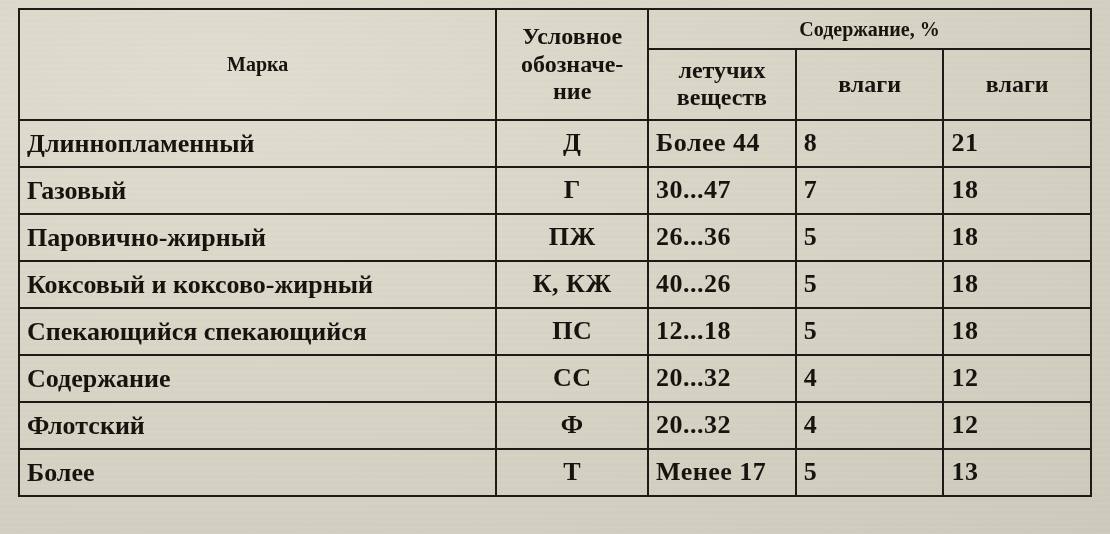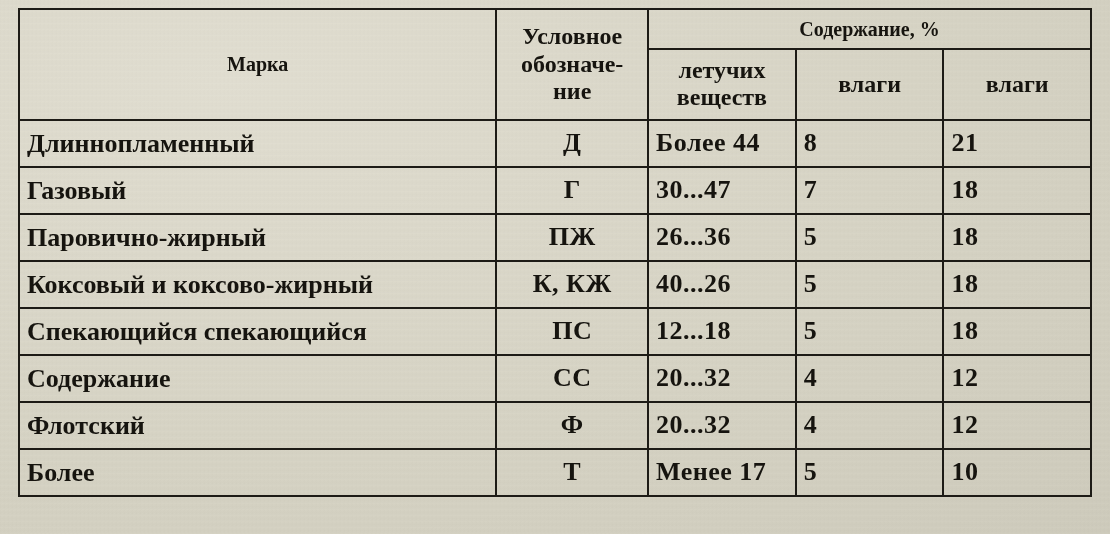--- a/index.html
+++ b/index.html
@@ -176,18 +176,18 @@
           <td class="c-sym">Ф</td>
           <td class="c-num">20...32</td>
           <td class="c-num">4</td>
           <td class="c-num">12</td>
         </tr>
         <tr class="data-row">
           <td class="c-name">Более</td>
           <td class="c-sym">Т</td>
           <td class="c-num">Менее 17</td>
           <td class="c-num">5</td>
-          <td class="c-num">10</td>
+          <td class="c-num">13</td>
         </tr>
       </tbody>
     </table>
   </div>
 </div>
 
 </body></html>

